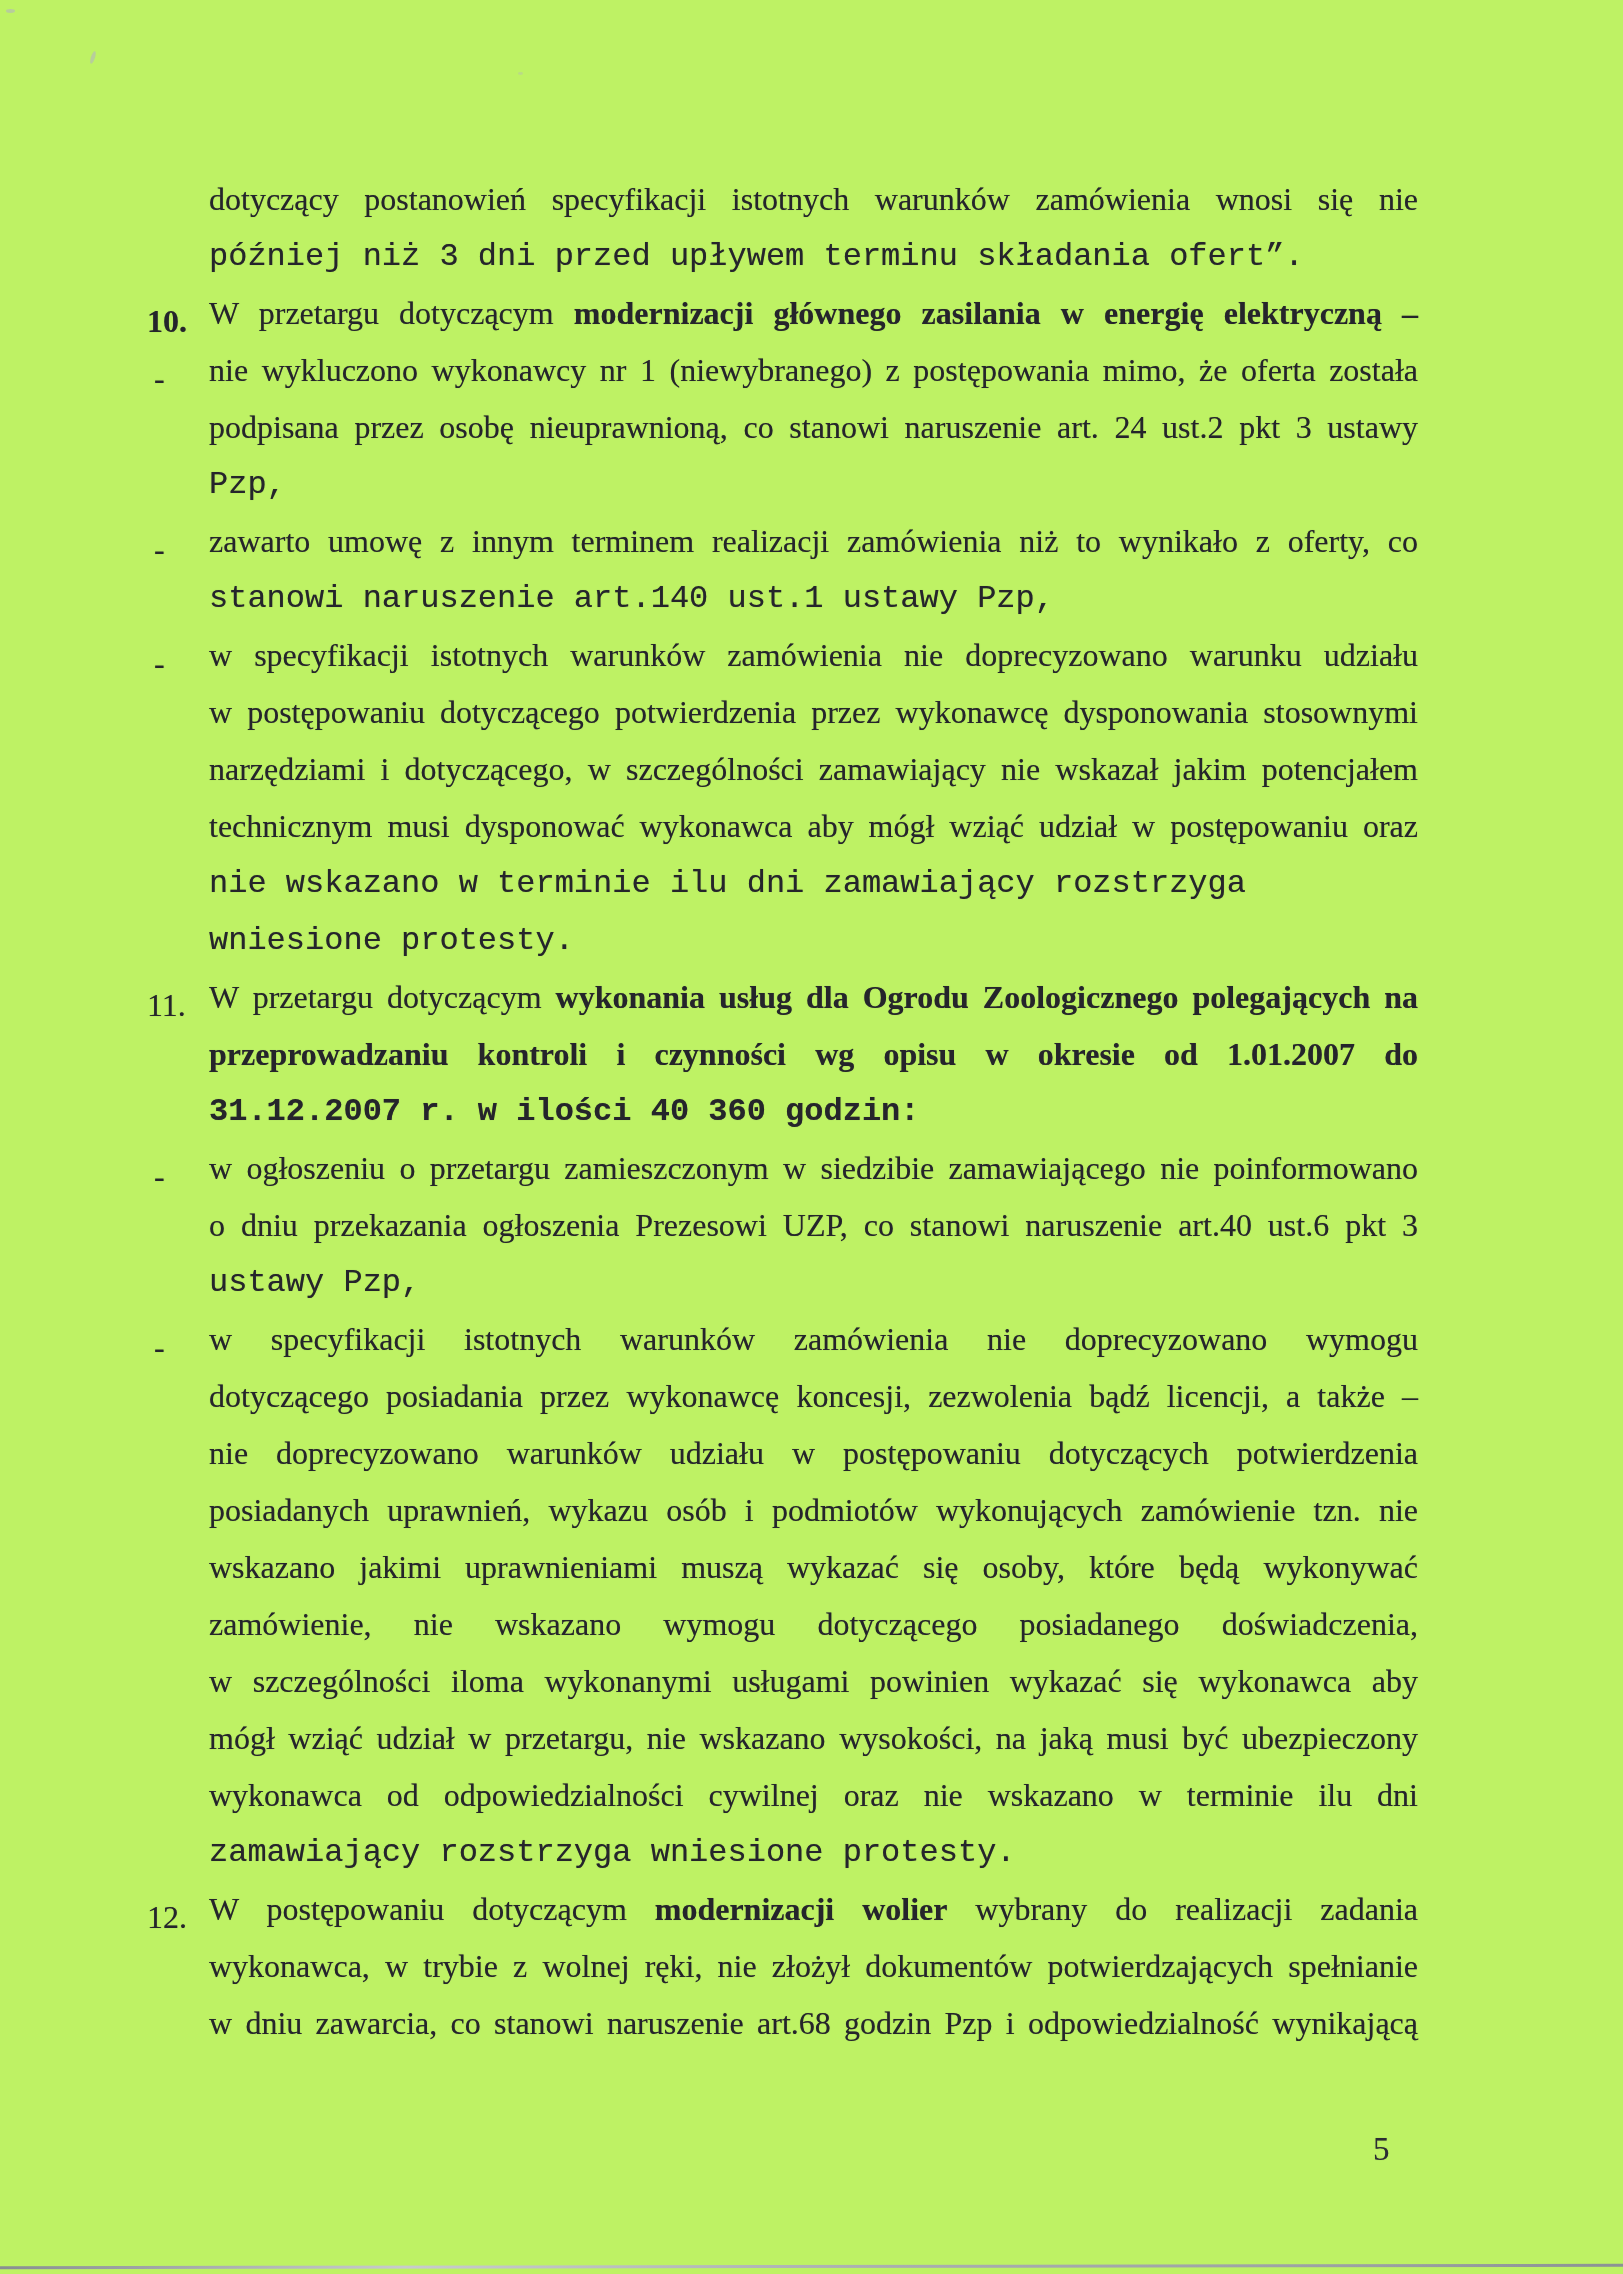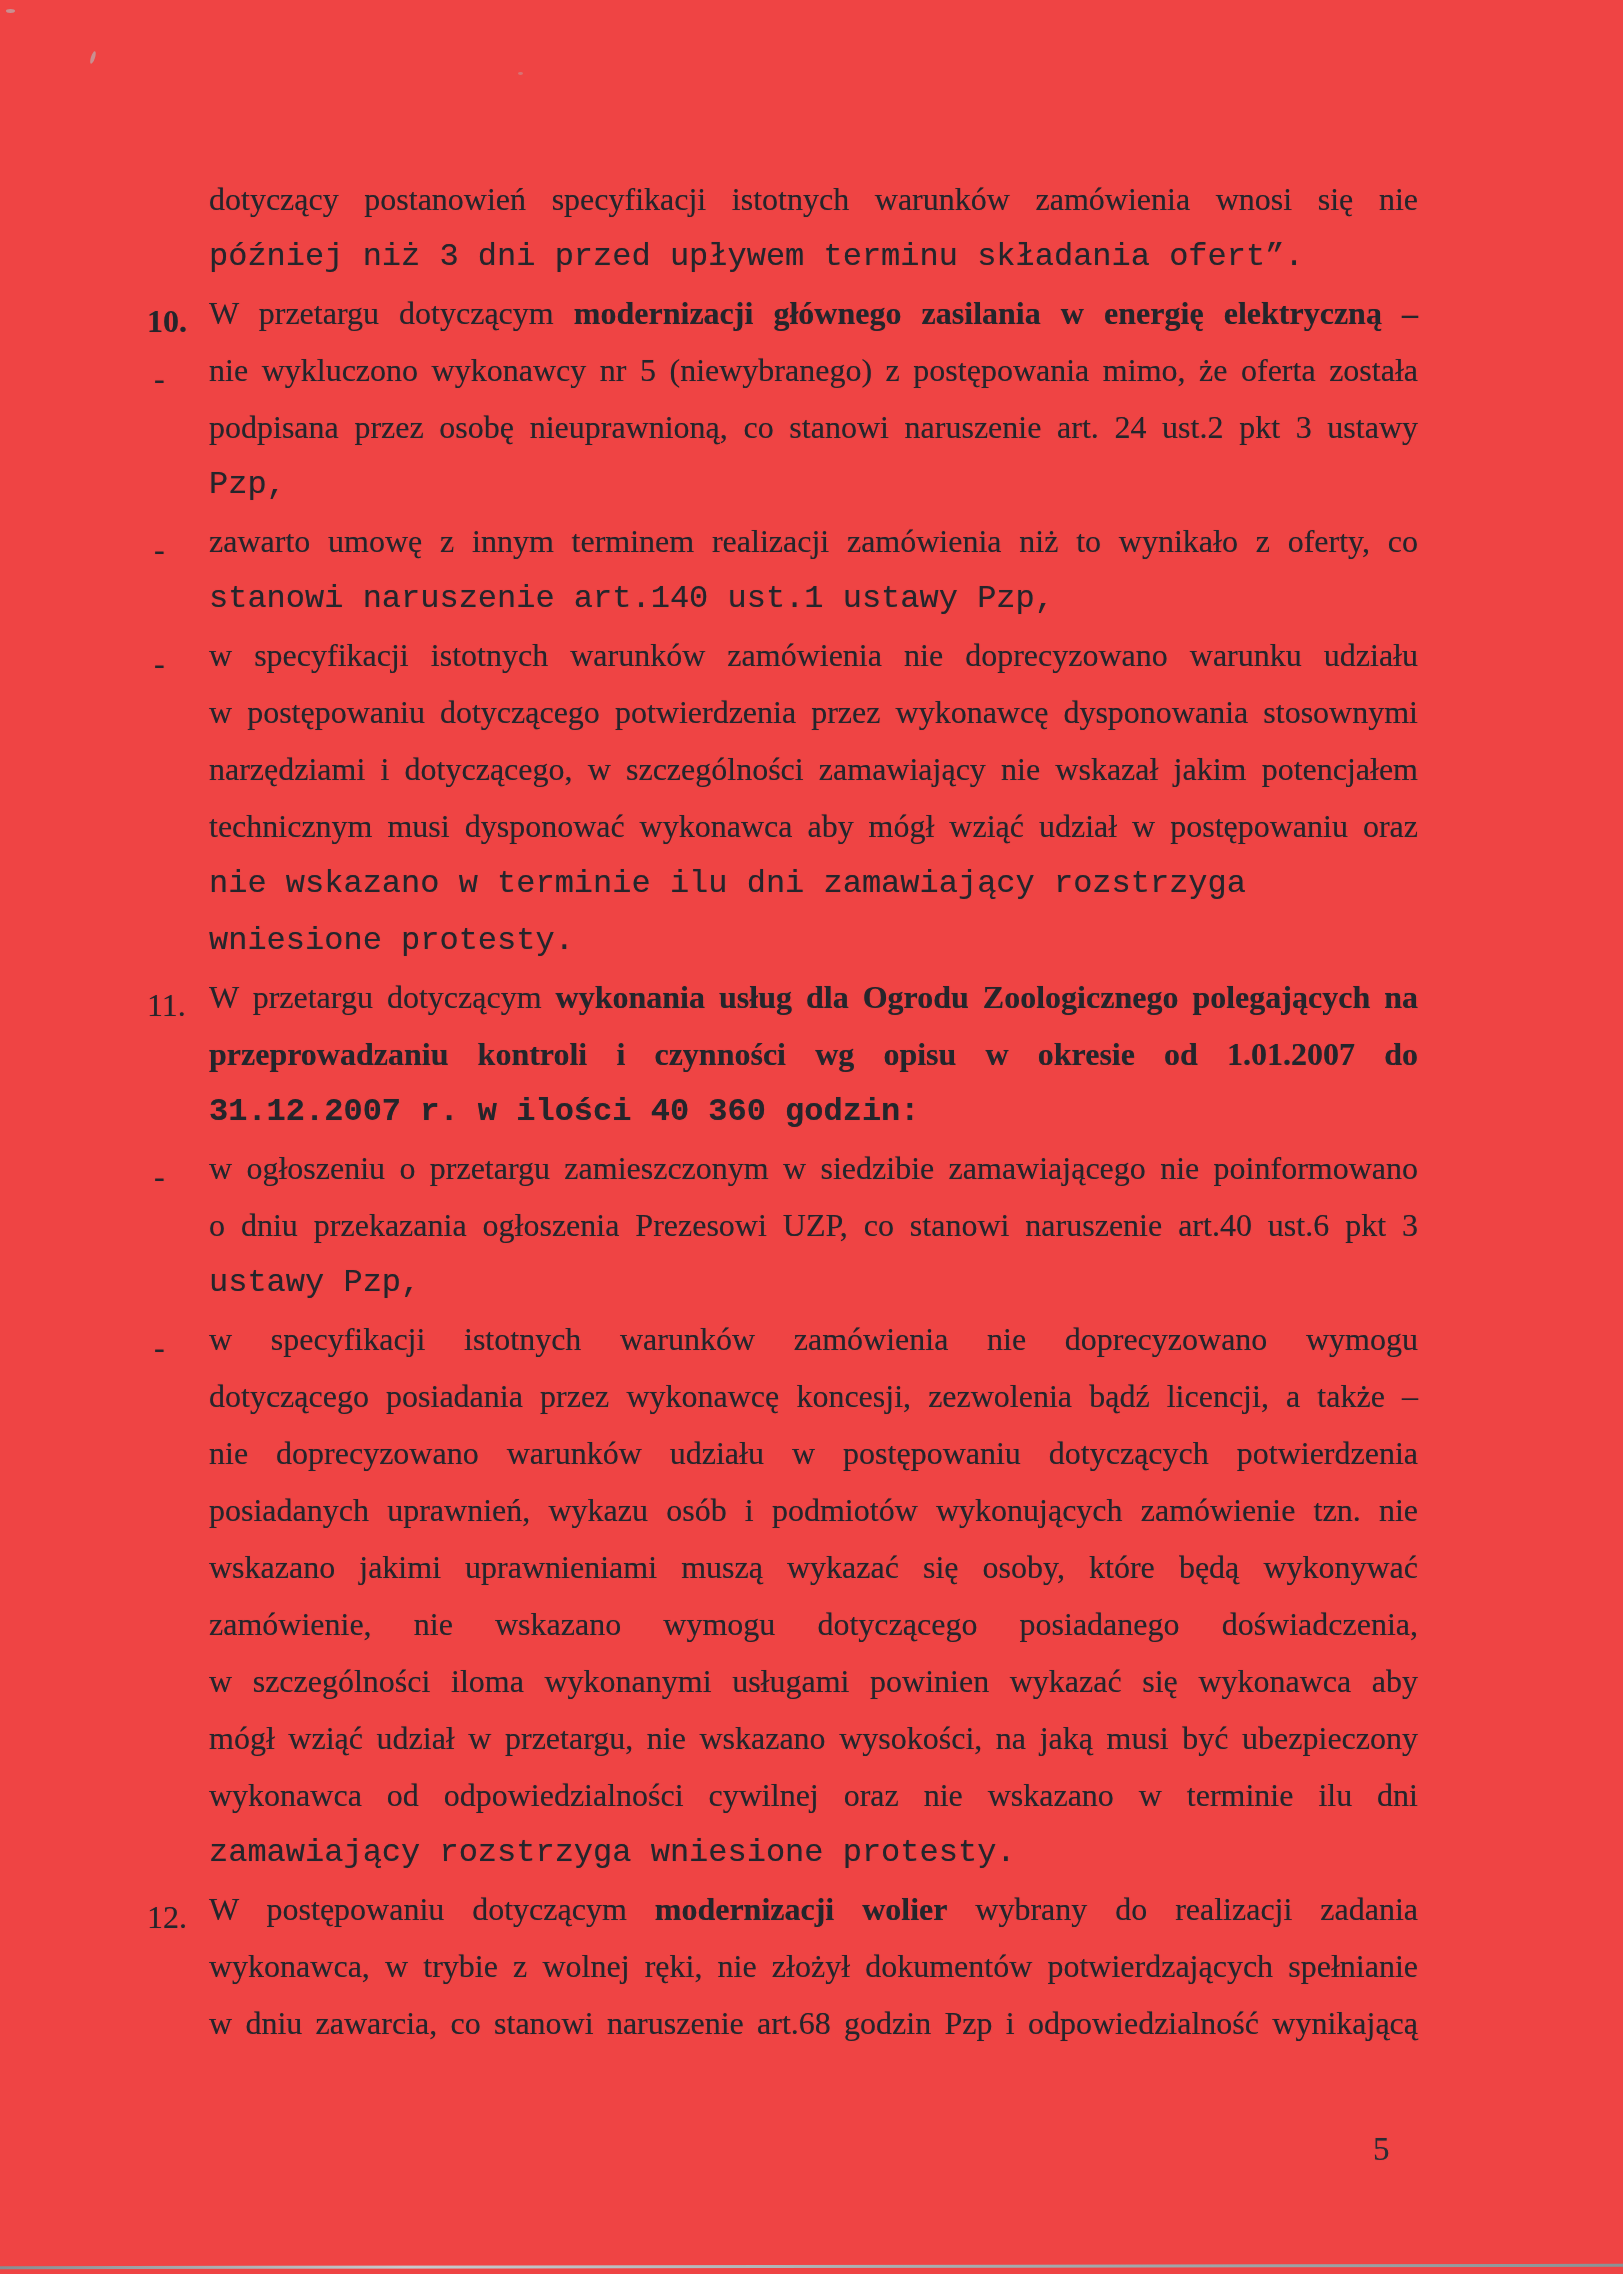--- a/index.html
+++ b/index.html
@@ -2,21 +2,21 @@
 <html><head>
 <meta charset="utf-8">
 <style>
   html,body{margin:0;padding:0;}
   body{
     width:1623px;height:2275px;position:relative;overflow:hidden;
     background:#ffffff;
     font-family:"Liberation Serif","DejaVu Serif",serif;
     color:#25252b;
   }
-  .page{position:absolute;left:0;top:0;width:1623px;height:2275px;background:#ef4444;}
+  .page{position:absolute;left:0;top:0;width:1623px;height:2275px;background:#bef264;}
   .content{position:absolute;left:147px;top:171px;width:1271px;}
   .block{position:relative;padding-left:62px;}
   .marker{
     position:absolute;left:0;top:8px;
     font-size:32px;line-height:57px;
     text-shadow:0 0 0.7px rgba(45,45,52,.5);
   }
   .marker.dash{left:6.9px;}
   .bold{font-weight:bold;}
   .line{
@@ -48,21 +48,21 @@
       <div class="block">
         <div class="line"><span class="seg">dotyczący postanowień specyfikacji istotnych warunków zamówienia wnosi się nie</span></div>
         <div class="line last"><span class="seg">później niż 3 dni przed upływem terminu składania ofert”.</span></div>
       </div>
       <div class="block">
         <span class="marker bold">10.</span>
         <div class="line"><span class="seg">W przetargu dotyczącym </span><span class="seg bold">modernizacji głównego zasilania w energię elektryczną –</span></div>
       </div>
       <div class="block">
         <span class="marker dash">-</span>
-        <div class="line"><span class="seg">nie wykluczono wykonawcy nr 5 (niewybranego) z postępowania mimo, że oferta została</span></div>
+        <div class="line"><span class="seg">nie wykluczono wykonawcy nr 1 (niewybranego) z postępowania mimo, że oferta została</span></div>
         <div class="line"><span class="seg">podpisana przez osobę nieuprawnioną, co stanowi naruszenie art. 24 ust.2 pkt 3 ustawy</span></div>
         <div class="line last"><span class="seg">Pzp,</span></div>
       </div>
       <div class="block">
         <span class="marker dash">-</span>
         <div class="line"><span class="seg">zawarto umowę z innym terminem realizacji zamówienia niż to wynikało z oferty, co</span></div>
         <div class="line last"><span class="seg">stanowi naruszenie art.140 ust.1 ustawy Pzp,</span></div>
       </div>
       <div class="block">
         <span class="marker dash">-</span>

